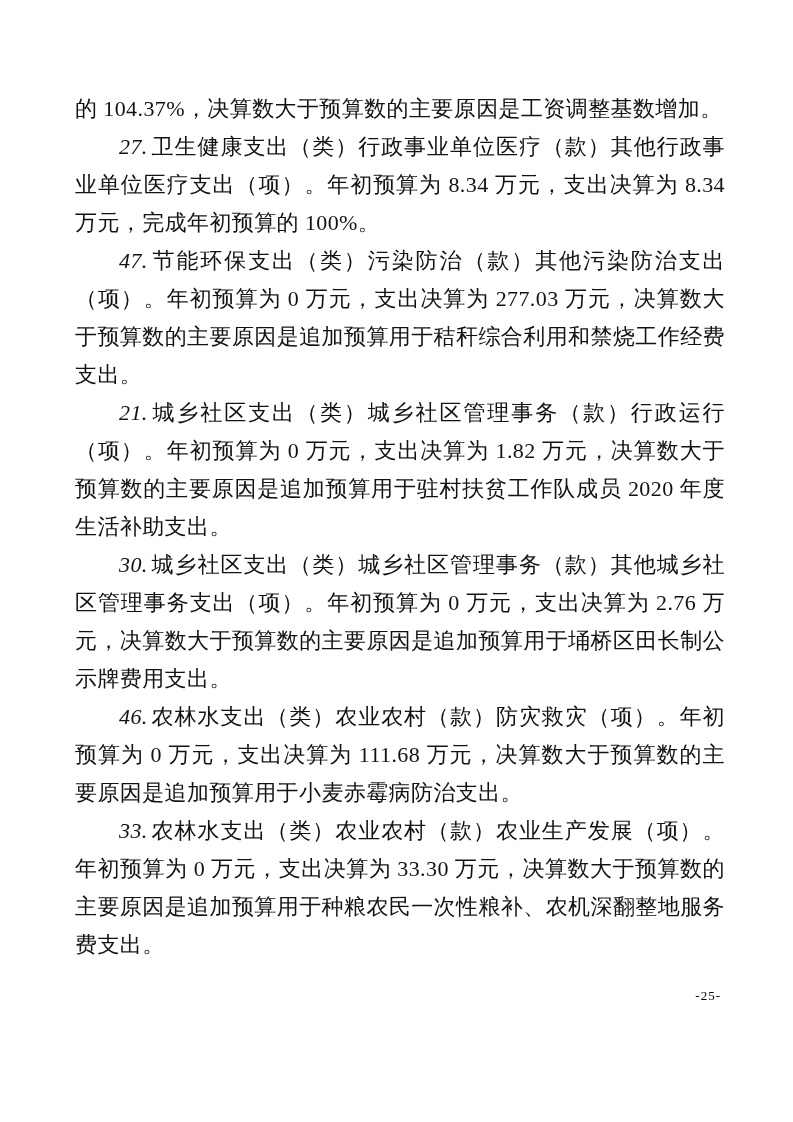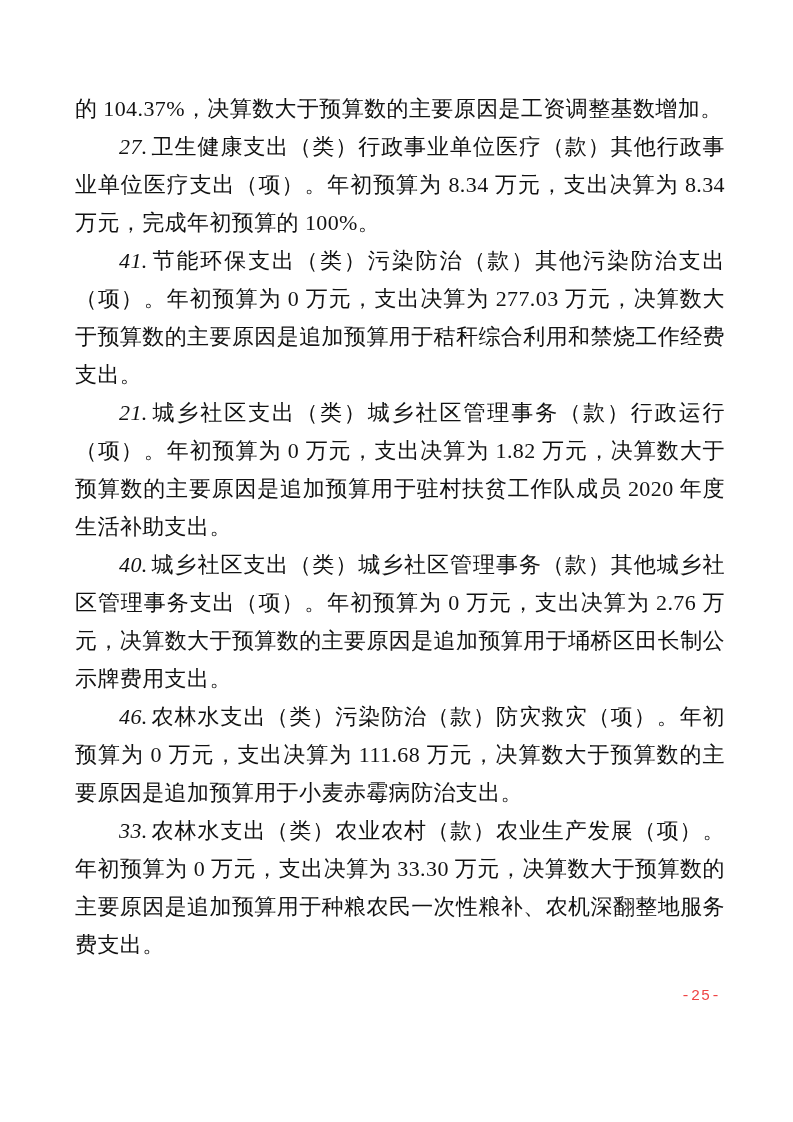--- a/index.html
+++ b/index.html
@@ -35,43 +35,43 @@
     font-style: italic;
   }
   .head {
     font-family: "Liberation Sans", "DejaVu Sans", sans-serif;
     font-weight: 400;
   }
   .pageno {
     position: absolute;
     right: 72px;
     top: 988px;
-    font-size: 15px;
+    font-size: 13px;
     letter-spacing: 1px;
-    color: #ef4444;
-    font-family: Liberation Mono, monospace;
+    color: #000000;
+    font-family: Liberation Serif, serif;
   }
 </style>
 </head>
 <body>
 
 <div class="page">
   <div class="content">
 
     <p class="para no-indent">的 104.37%，决算数大于预算数的主要原因是工资调整基数增加。</p>
 
     <p class="para"><span class="num">27.</span><span class="head">卫生健康支出（类）行政事业单位医疗（款）其他行政事业单位医疗支出（项）</span><span>。年初预算为 8.34 万元，支出决算为 8.34 万元，完成年初预算的 100%。</span></p>
 
-    <p class="para"><span class="num">41.</span><span class="head">节能环保支出（类）污染防治（款）其他污染防治支出（项）</span><span>。年初预算为 0 万元，支出决算为 277.03 万元，决算数大于预算数的主要原因是追加预算用于秸秆综合利用和禁烧工作经费支出。</span></p>
+    <p class="para"><span class="num">47.</span><span class="head">节能环保支出（类）污染防治（款）其他污染防治支出（项）</span><span>。年初预算为 0 万元，支出决算为 277.03 万元，决算数大于预算数的主要原因是追加预算用于秸秆综合利用和禁烧工作经费支出。</span></p>
 
     <p class="para"><span class="num">21.</span><span class="head">城乡社区支出（类）城乡社区管理事务（款）行政运行（项）</span><span>。年初预算为 0 万元，支出决算为 1.82 万元，决算数大于预算数的主要原因是追加预算用于驻村扶贫工作队成员 2020 年度生活补助支出。</span></p>
 
-    <p class="para"><span class="num">40.</span><span class="head">城乡社区支出（类）城乡社区管理事务（款）其他城乡社区管理事务支出（项）</span><span>。年初预算为 0 万元，支出决算为 2.76 万元，决算数大于预算数的主要原因是追加预算用于埇桥区田长制公示牌费用支出。</span></p>
+    <p class="para"><span class="num">30.</span><span class="head">城乡社区支出（类）城乡社区管理事务（款）其他城乡社区管理事务支出（项）</span><span>。年初预算为 0 万元，支出决算为 2.76 万元，决算数大于预算数的主要原因是追加预算用于埇桥区田长制公示牌费用支出。</span></p>
 
 
-    <p class="para"><span class="num">46.</span><span class="head">农林水支出（类）污染防治（款）防灾救灾（项）</span><span>。年初预算为 0 万元，支出决算为 111.68 万元，决算数大于预算数的主要原因是追加预算用于小麦赤霉病防治支出。</span></p>
+    <p class="para"><span class="num">46.</span><span class="head">农林水支出（类）农业农村（款）防灾救灾（项）</span><span>。年初预算为 0 万元，支出决算为 111.68 万元，决算数大于预算数的主要原因是追加预算用于小麦赤霉病防治支出。</span></p>
 
     <p class="para"><span class="num">33.</span><span class="head">农林水支出（类）农业农村（款）农业生产发展（项）</span><span>。年初预算为 0 万元，支出决算为 33.30 万元，决算数大于预算数的主要原因是追加预算用于种粮农民一次性粮补、农机深翻整地服务费支出。</span></p>
 
   </div>
 
   <div class="pageno">-25-</div>
 </div>
 
 </body></html>

